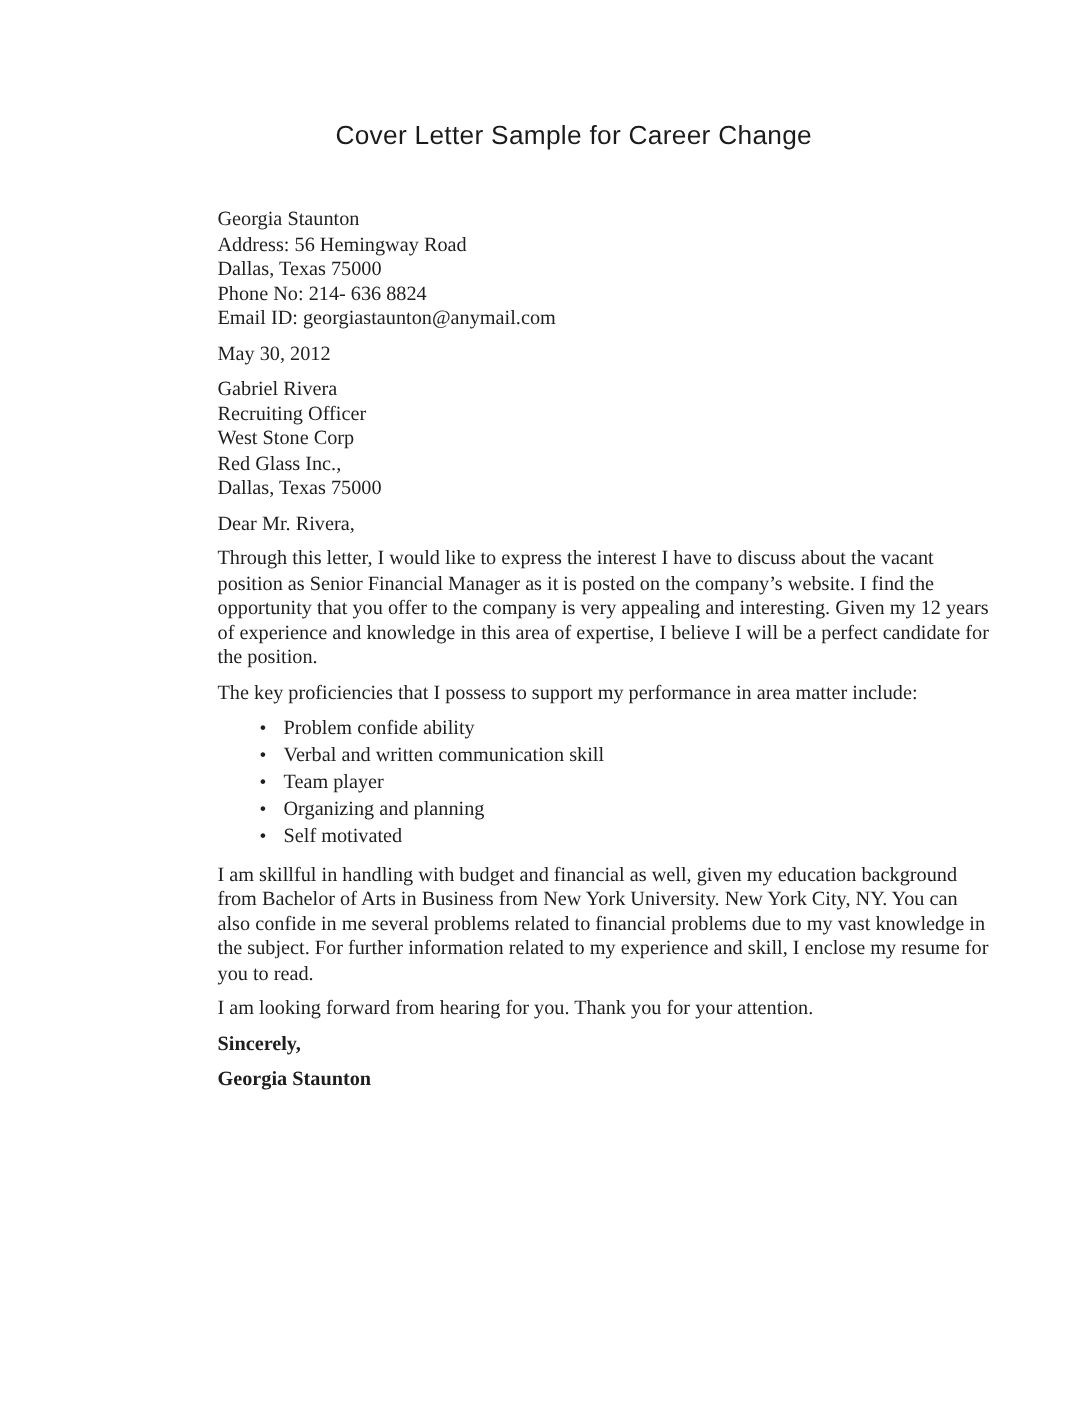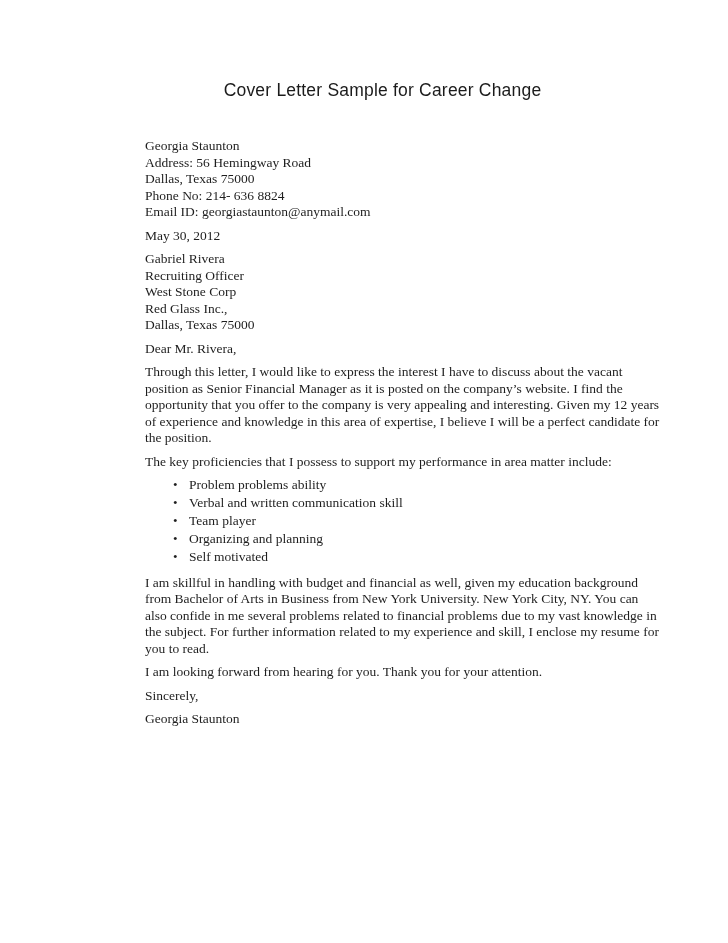--- a/index.html
+++ b/index.html
@@ -44,21 +44,21 @@
   ul.key-list li {
     position: relative;
     margin-bottom: 1.5px;
   }
   ul.key-list li::before {
     content: "\2022";
     position: absolute;
     left: -16px;
     font-size: 13px;
   }
-  .closing .line { display: block; margin-bottom: 7px; }
+  .closing .line { display: block; margin-bottom: 7px; font-weight: bold; }
 </style>
 </head>
 <body>
 
 <div class="page">
 
   <h1 class="doc-title">Cover Letter Sample for Career Change</h1>
 
   <div class="content">
 
@@ -80,21 +80,21 @@
       <span class="line">Dallas, Texas 75000</span>
     </div>
 
     <div class="block">Dear Mr. Rivera,</div>
 
     <p class="para">Through this letter, I would like to express the interest I have to discuss about the vacant position as Senior Financial Manager as it is posted on the company’s website. I find the opportunity that you offer to the company is very appealing and interesting. Given my 12 years of experience and knowledge in this area of expertise, I believe I will be a perfect candidate for the position.</p>
 
     <p class="para">The key proficiencies that I possess to support my performance in area matter include:</p>
 
     <ul class="key-list">
-      <li>Problem problems ability</li>
+      <li>Problem confide ability</li>
       <li>Verbal and written communication skill</li>
       <li>Team player</li>
       <li>Organizing and planning</li>
       <li>Self motivated</li>
     </ul>
 
     <p class="para">I am skillful in handling with budget and financial as well, given my education background from Bachelor of Arts in Business from New York University. New York City, NY. You can also confide in me several problems related to financial problems due to my vast knowledge in the subject. For further information related to my experience and skill, I enclose my resume for you to read.</p>
 
     <p class="para">I am looking forward from hearing for you. Thank you for your attention.</p>
 

